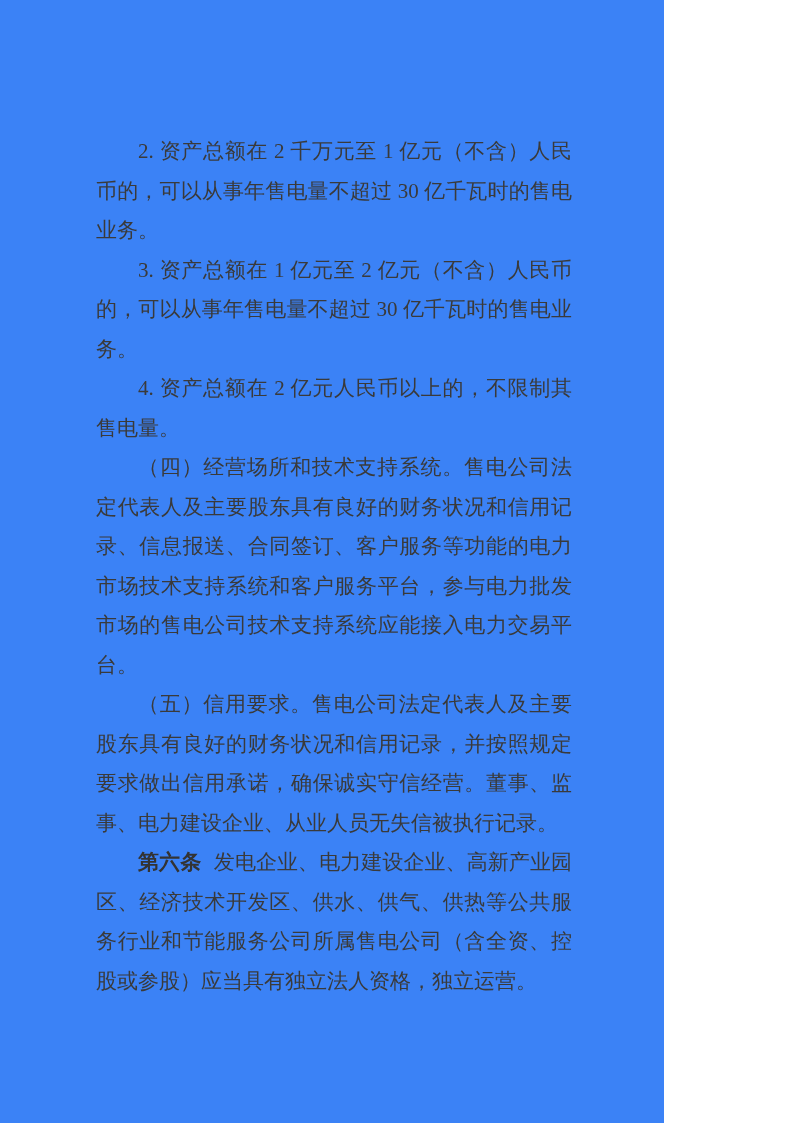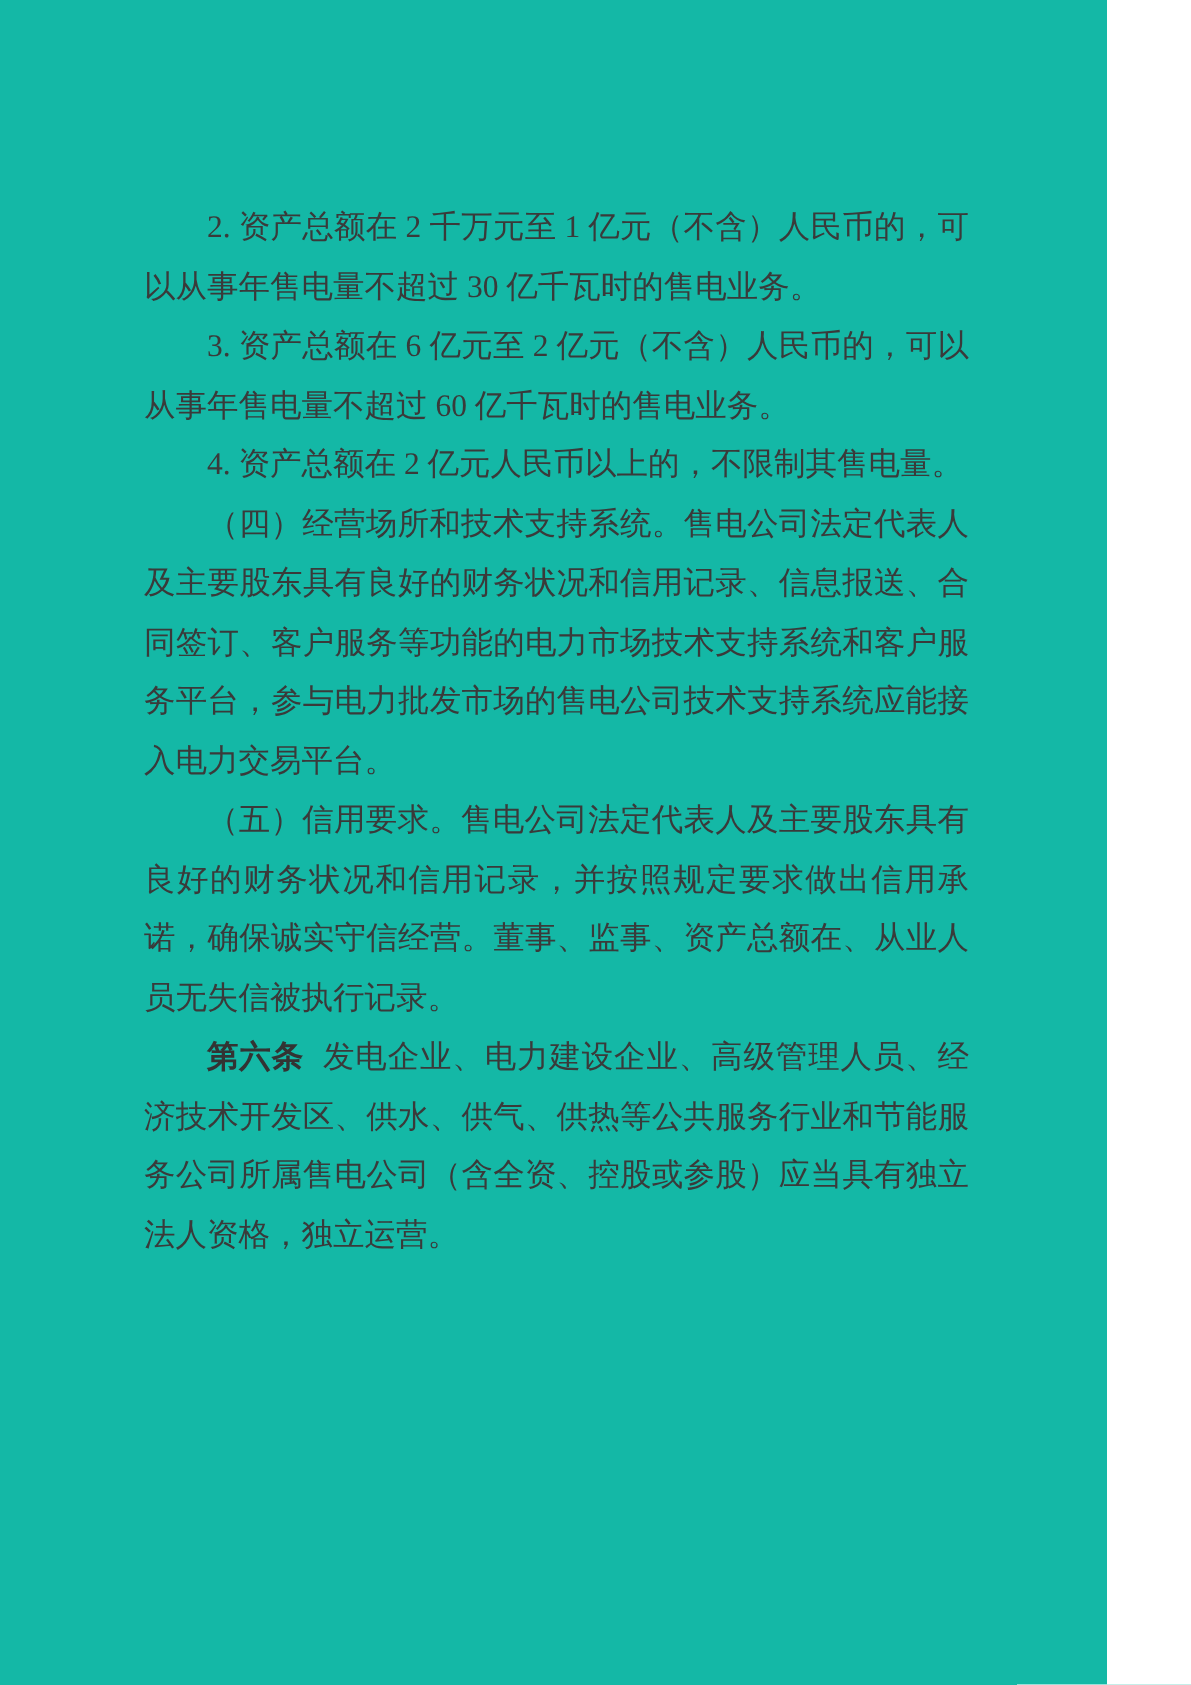--- a/index.html
+++ b/index.html
@@ -3,23 +3,23 @@
 <meta charset="utf-8">
 <style>
   html, body {
     margin: 0;
     padding: 0;
     background: #ffffff;
   }
   .page {
     position: relative;
     box-sizing: border-box;
-    width: 738px;
+    width: 664px;
     height: 1123px;
-    background: #14b8a6;
+    background: #3b82f6;
     padding: 132px 92px 0 96px;
     overflow: hidden;
   }
   .doc-body {
     width: 100%;
   }
   .para {
     margin: 0;
     font-family: "Liberation Serif", "DejaVu Serif", serif;
     font-size: 21px;
@@ -36,21 +36,21 @@
     margin-right: 0.6em;
     font-family: Liberation Serif, serif;
   }
 </style>
 </head>
 <body>
 
 <div class="page">
   <div class="doc-body">
     <p class="para">2. 资产总额在 2 千万元至 1 亿元（不含）人民币的，可以从事年售电量不超过 30 亿千瓦时的售电业务。</p>
-    <p class="para">3. 资产总额在 6 亿元至 2 亿元（不含）人民币的，可以从事年售电量不超过 60 亿千瓦时的售电业务。</p>
+    <p class="para">3. 资产总额在 1 亿元至 2 亿元（不含）人民币的，可以从事年售电量不超过 30 亿千瓦时的售电业务。</p>
     <p class="para">4. 资产总额在 2 亿元人民币以上的，不限制其售电量。</p>
     <p class="para">（四）经营场所和技术支持系统。售电公司法定代表人及主要股东具有良好的财务状况和信用记录、信息报送、合同签订、客户服务等功能的电力市场技术支持系统和客户服务平台，参与电力批发市场的售电公司技术支持系统应能接入电力交易平台。</p>
-    <p class="para">（五）信用要求。售电公司法定代表人及主要股东具有良好的财务状况和信用记录，并按照规定要求做出信用承诺，确保诚实守信经营。董事、监事、资产总额在、从业人员无失信被执行记录。</p>
+    <p class="para">（五）信用要求。售电公司法定代表人及主要股东具有良好的财务状况和信用记录，并按照规定要求做出信用承诺，确保诚实守信经营。董事、监事、电力建设企业、从业人员无失信被执行记录。</p>
     <p class="para">
-      <span class="article-term">第六条</span><span>发电企业、电力建设企业、高级管理人员、经济技术开发区、供水、供气、供热等公共服务行业和节能服务公司所属售电公司（含全资、控股或参股）应当具有独立法人资格，独立运营。</span>
+      <span class="article-term">第六条</span><span>发电企业、电力建设企业、高新产业园区、经济技术开发区、供水、供气、供热等公共服务行业和节能服务公司所属售电公司（含全资、控股或参股）应当具有独立法人资格，独立运营。</span>
     </p>
   </div>
 </div>
 
 </body></html>

